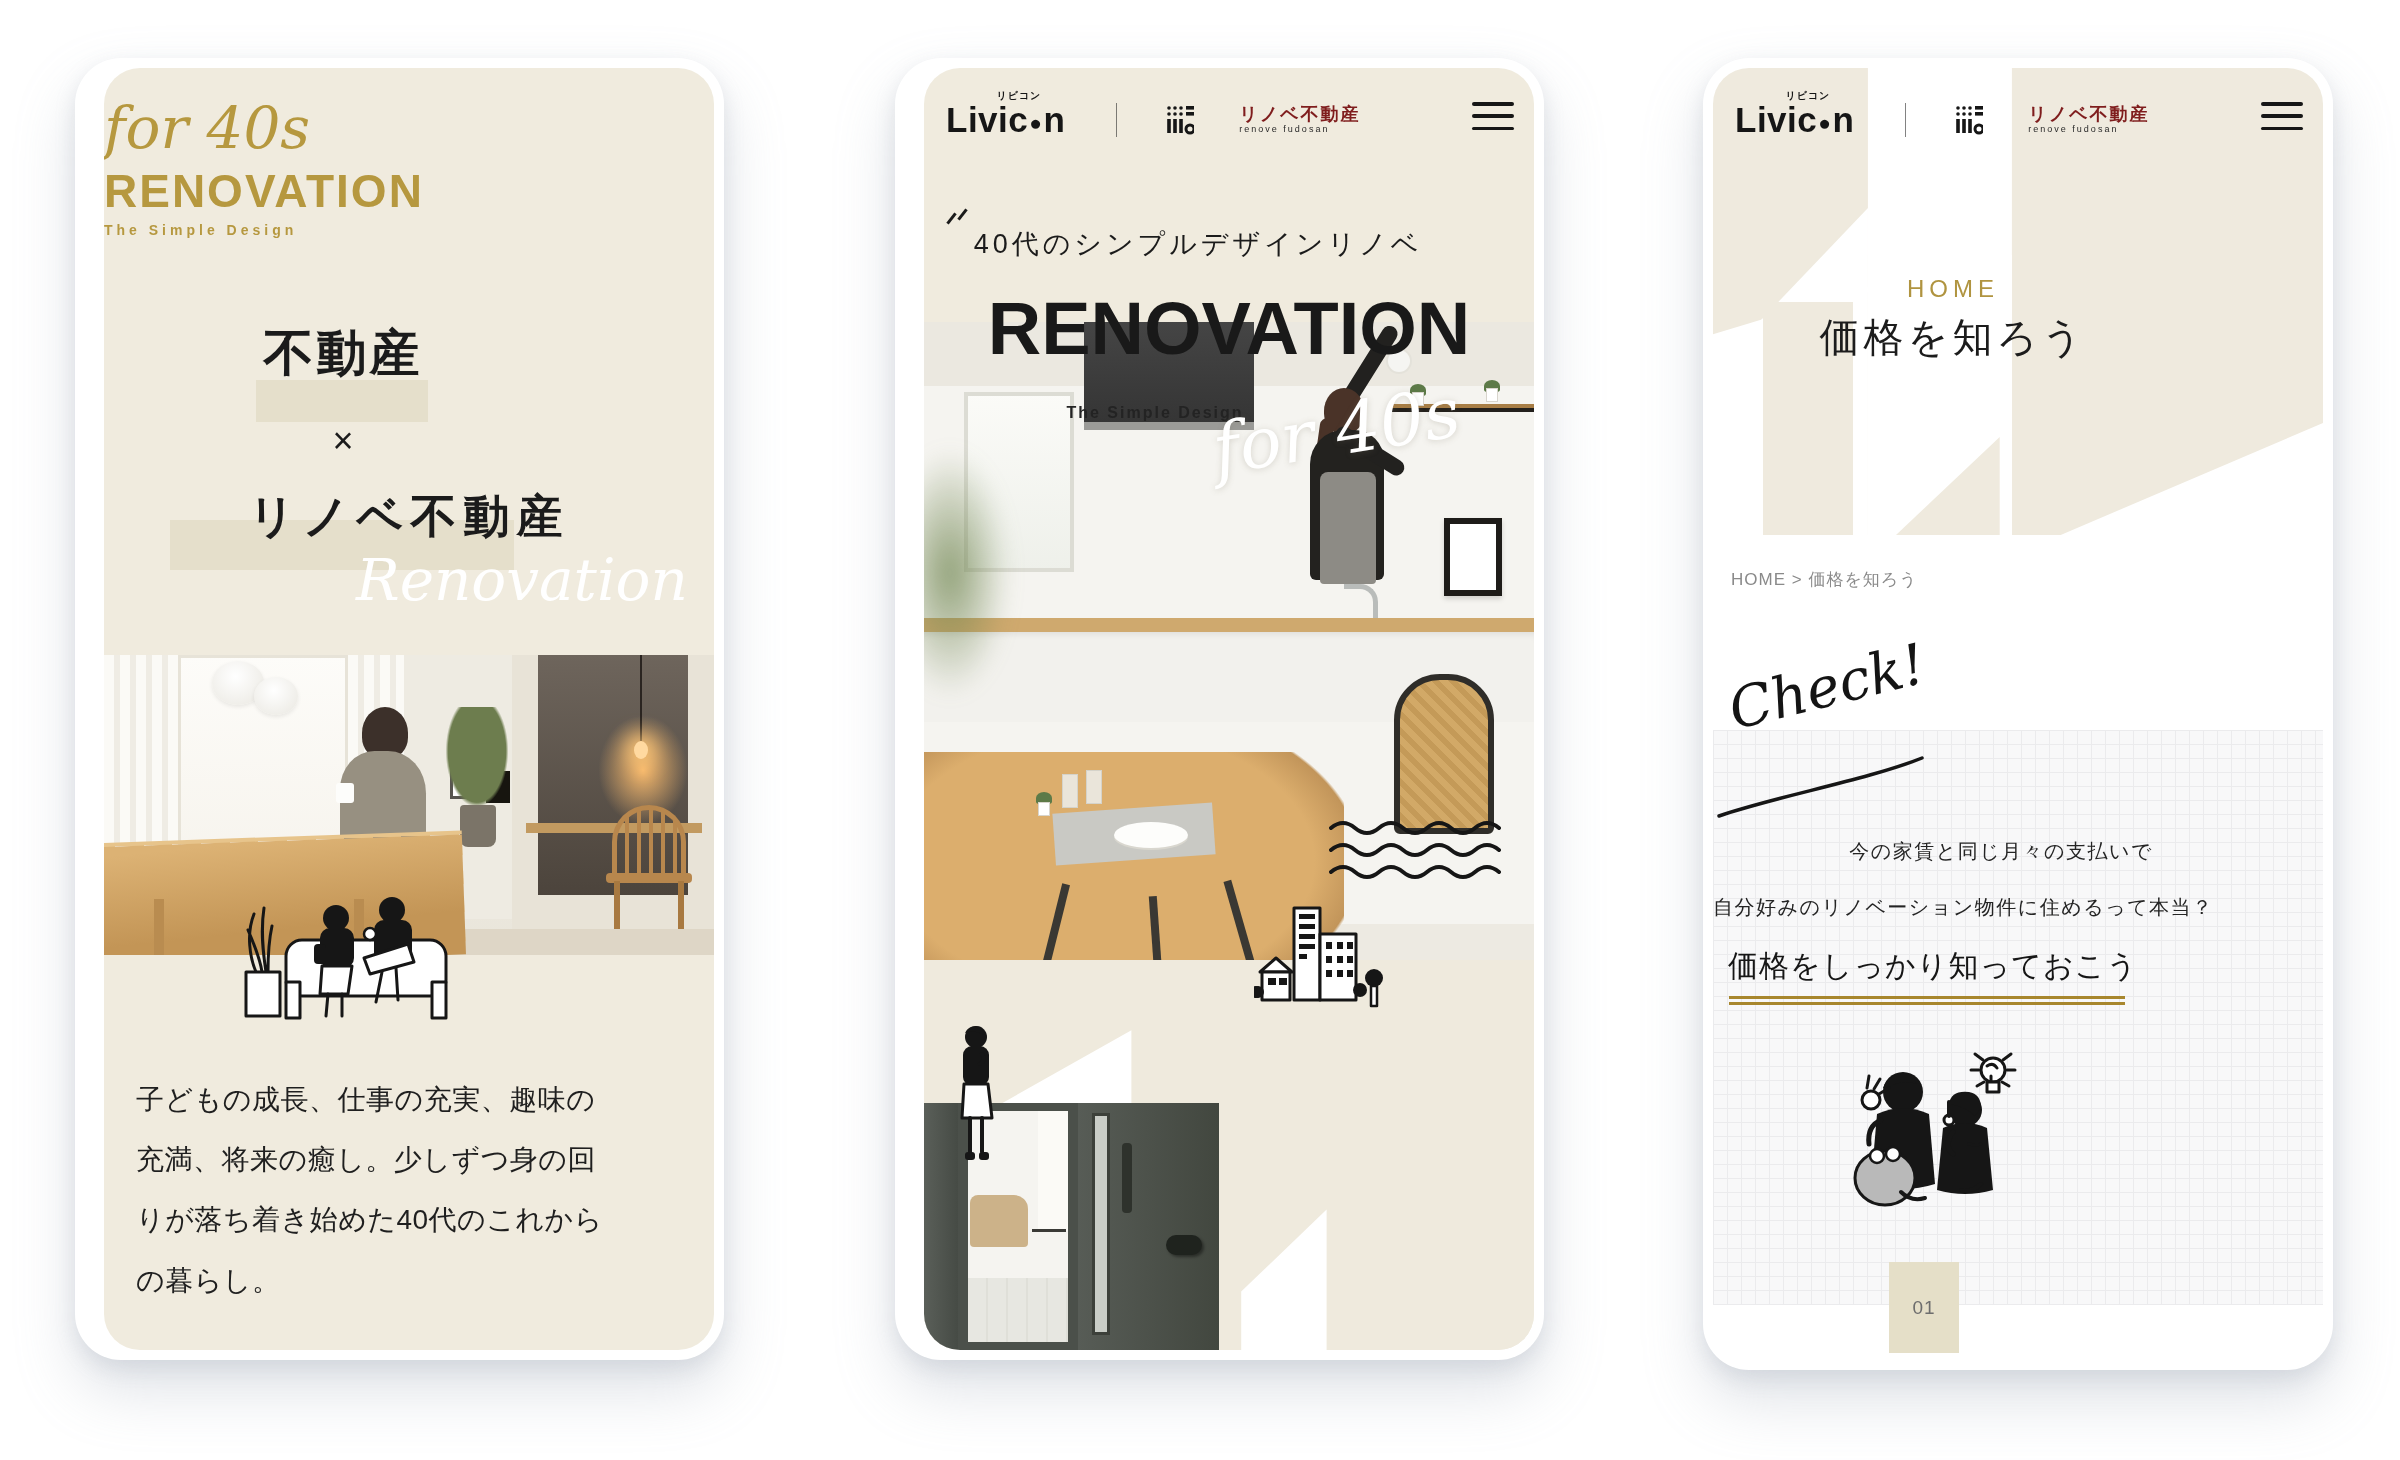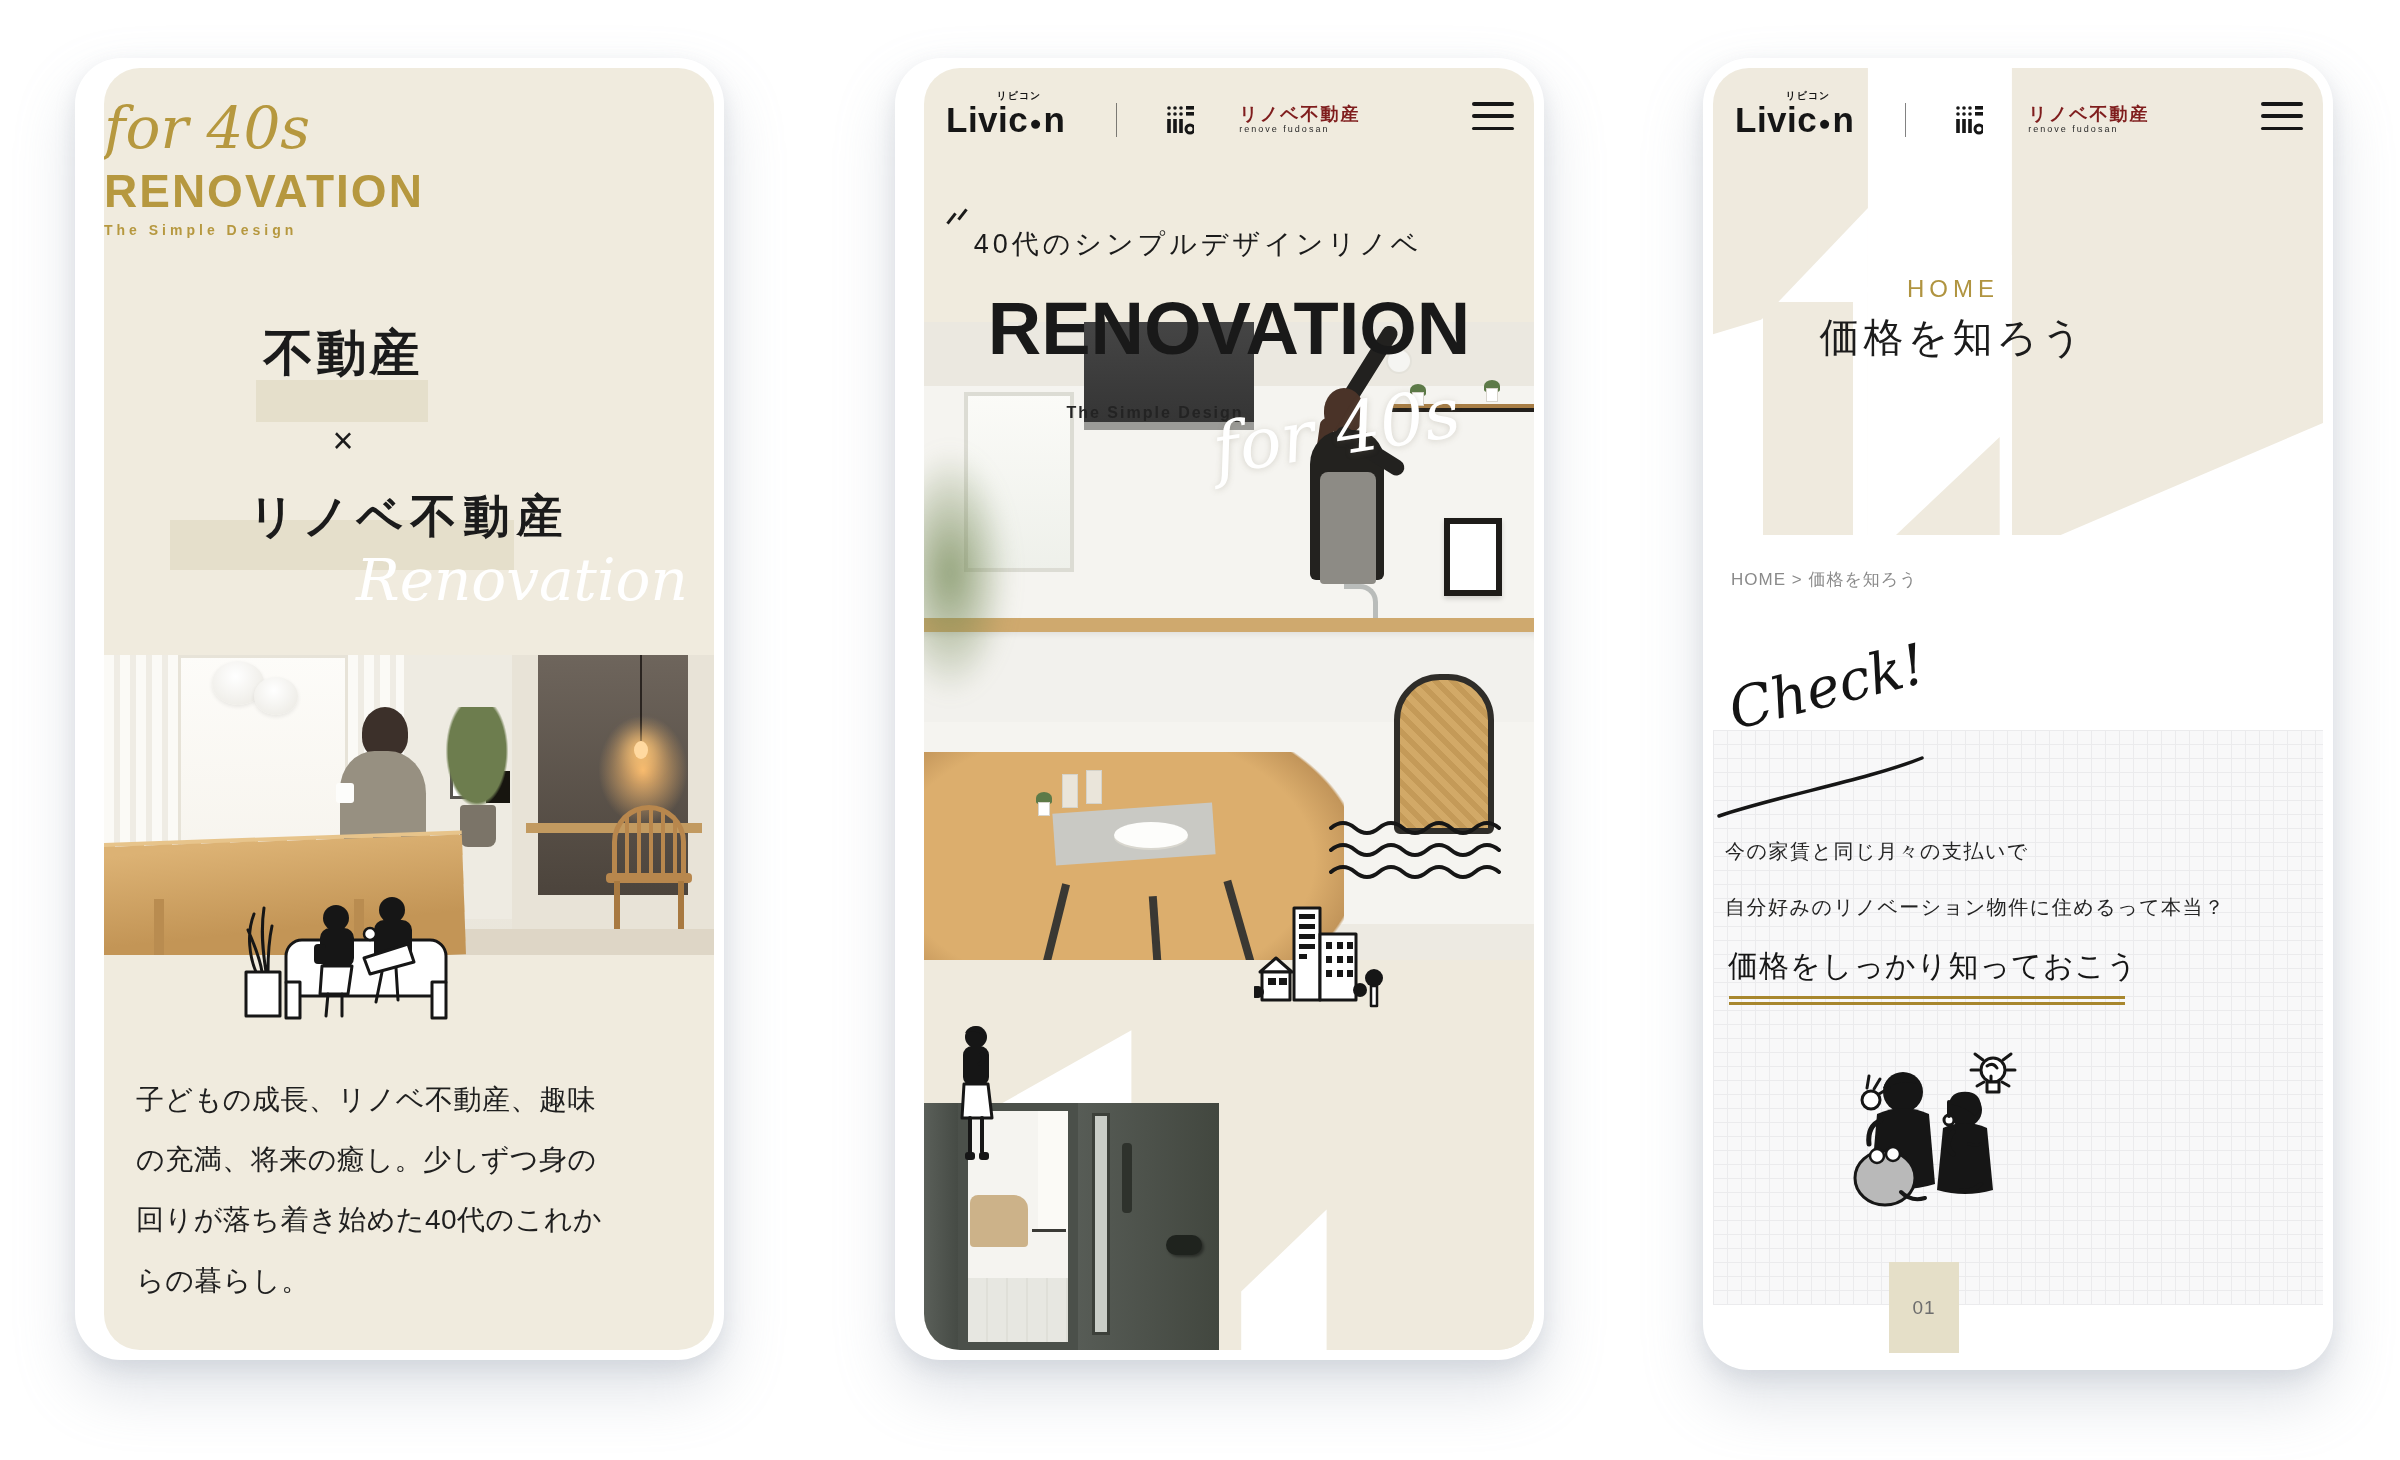--- a/index.html
+++ b/index.html
@@ -142,21 +142,21 @@
   .p3-b2 { left:0; top:0; width:100%; height:100%; clip-path:polygon(30% 100%, 47% 79%, 47% 100%); }
   .p3-eyebrow { position:absolute; left:0; top:207px; width:480px; text-align:center; font-size:24px; letter-spacing:5px; color:#b09440; z-index:5; }
   .p3-heading { position:absolute; left:0; top:242px; width:480px; text-align:center; font-family:"Liberation Serif", serif; font-size:40px; letter-spacing:4px; color:#1c1c1c; z-index:5; }
   .p3-breadcrumb { position:absolute; left:18px; top:500px; font-size:17px; color:#8a8a8a; letter-spacing:1px; }
   .p3-breadcrumb a { color:#8a8a8a; text-decoration:none; cursor:pointer; }
   .p3-check { position:absolute; left:14px; top:586px; z-index:6; }
   .p3-check-text { font-family:"DejaVu Serif", serif; font-style:italic; font-size:56px; color:#141414; transform:rotate(-14deg); display:inline-block; }
   .p3-grid { position:absolute; left:0; top:662px; width:610px; height:575px; background-color:#f8f8f9;
              background-image:linear-gradient(#ebebed 1px, transparent 1px), linear-gradient(90deg,#ebebed 1px, transparent 1px);
              background-size:14px 14px; }
-  .p3-lead { position:absolute; left:12px; width:440px; text-align:left; font-size:20px; letter-spacing:1.5px; color:#242424; white-space:nowrap; z-index:4; }
+  .p3-lead { position:absolute; left:0; width:440px; text-align:right; font-size:20px; letter-spacing:1.5px; color:#242424; white-space:nowrap; z-index:4; }
   .p3-lead1 { top:770px; }
   .p3-lead2 { top:826px; }
   .p3-emph { position:absolute; left:0; top:878px; width:440px; text-align:center; font-size:30px; letter-spacing:1px; font-weight:500; color:#161616; white-space:nowrap; z-index:4; }
   .p3-goldline { position:absolute; left:16px; top:928px; width:396px; height:9px; border-top:3px solid #a8872e; border-bottom:3px solid #a8872e; z-index:4; }
   .p3-couple { position:absolute; left:128px; top:976px; z-index:4; }
   .p3-pagetab { position:absolute; left:176px; top:1194px; width:70px; height:91px; background:#e5dfc8; z-index:5; display:flex; align-items:center; justify-content:center; }
   .p3-pagetab span { font-size:19px; color:#6d6d6d; letter-spacing:1px; }
   .p3-whiteband { position:absolute; left:0; top:1237px; width:610px; height:55px; background:#ffffff; }
 
   svg .ln { stroke:#161616; fill:none; stroke-linecap:round; stroke-linejoin:round; }
@@ -225,21 +225,21 @@
       <path class="fw" stroke-width="3" d="M98 92 L 128 92 L 124 120 L 96 120 Z"></path>
       <path class="ln" stroke-width="3" d="M104 120 L 102 142 M118 120 L 118 142"></path>
       <circle class="fb" cx="168" cy="36" r="13"></circle>
       <rect class="fb" x="150" y="46" width="38" height="44" rx="10"></rect>
       <path class="fw" stroke-width="3" d="M140 84 L 184 70 L 190 88 L 146 100 Z"></path>
       <path class="ln" stroke-width="3" d="M158 98 L 152 128 M172 94 L 174 126"></path>
       <circle class="fw" stroke-width="2.5" cx="146" cy="60" r="6"></circle>
       <rect class="fb" x="90" y="70" width="12" height="20" rx="4"></rect>
     </svg>
 
-    <div class="p1-para">子どもの成長、リノベ不動産、趣味の充満、将来の癒し。少しずつ身の回りが落ち着き始めた40代のこれからの暮らし。</div>
+    <div class="p1-para">子どもの成長、仕事の充実、趣味の充満、将来の癒し。少しずつ身の回りが落ち着き始めた40代のこれからの暮らし。</div>
   </div>
 </div>
 
 <div class="phone" id="phone2">
   <div class="screen">
 
     <div class="logobar">
       <div class="brand">
         <span class="ruby">リビコン</span>
         <span>Livic</span>

